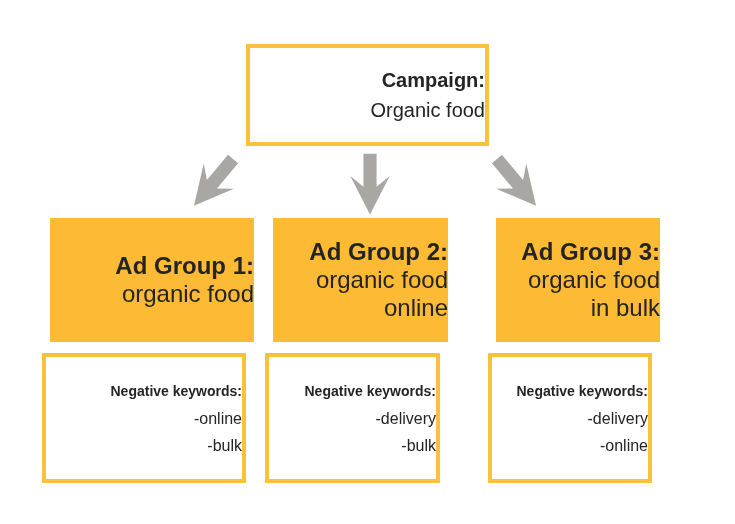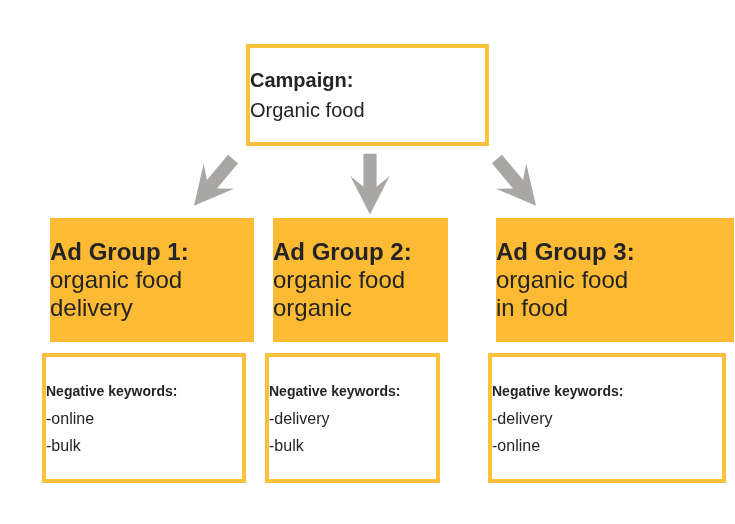--- a/index.html
+++ b/index.html
@@ -18,21 +18,21 @@
     font-family: "Liberation Sans", sans-serif;
     color: var(--text);
     overflow: hidden;
   }
   .box {
     position: absolute;
     box-sizing: border-box;
     display: flex;
     flex-direction: column;
     justify-content: center;
-    align-items: flex-start;
+    align-items: flex-end;
     text-align: center;
   }
   .campaign-box {
     left: 246px; top: 44px; width: 243px; height: 102px;
     background: var(--background);
     border: 4px solid var(--accent);
     font-size: 20px; line-height: 30px;
   }
   .adgroup-box {
     background: var(--fill);
@@ -41,21 +41,21 @@
   }
   .negative-box {
     background: var(--background);
     border: 4px solid var(--accent);
     top: 353px; height: 130px;
     font-size: 16px; line-height: 27px;
   }
   .negative-box .bold { font-size: 14px; }
   .col-1 { left: 42px;  width: 204px; }
   .col-2 { left: 265px; width: 175px; }
-  .col-3 { left: 488px; width: 238px; }
+  .col-3 { left: 488px; width: 164px; }
   .bold { font-weight: bold; }
   .arrow {
     position: absolute;
     width: 46px; height: 76px;
     color: var(--arrow);
   }
   .arrow svg { width: 100%; height: 100%; display: block; }
   .arrow-left  { left: 190px; top: 145px; transform: rotate(40deg); }
   .arrow-mid   { left: 347px; top: 147px; }
   .arrow-right { left: 494px; top: 145px; transform: rotate(-40deg); }
@@ -82,31 +82,30 @@
   </div>
   <div class="arrow arrow-right">
     <svg viewBox="0 0 56 76" aria-hidden="true">
       <polygon points="20,0 36,0 36,40 52,27 28,74 4,27 20,40" fill="currentColor"></polygon>
     </svg>
   </div>
 
   <div class="box adgroup-box col-1">
     <div class="bold">Ad Group 1:</div>
     <div>organic food</div>
-    <div>delivery</div>
   </div>
   <div class="box adgroup-box col-2">
     <div class="bold">Ad Group 2:</div>
     <div>organic food</div>
-    <div>organic</div>
+    <div>online</div>
   </div>
   <div class="box adgroup-box col-3">
     <div class="bold">Ad Group 3:</div>
     <div>organic food</div>
-    <div>in food</div>
+    <div>in bulk</div>
   </div>
 
   <div class="box negative-box col-1">
     <div class="bold">Negative keywords:</div>
     <div>-online</div>
     <div>-bulk</div>
   </div>
   <div class="box negative-box col-2">
     <div class="bold">Negative keywords:</div>
     <div>-delivery</div>

